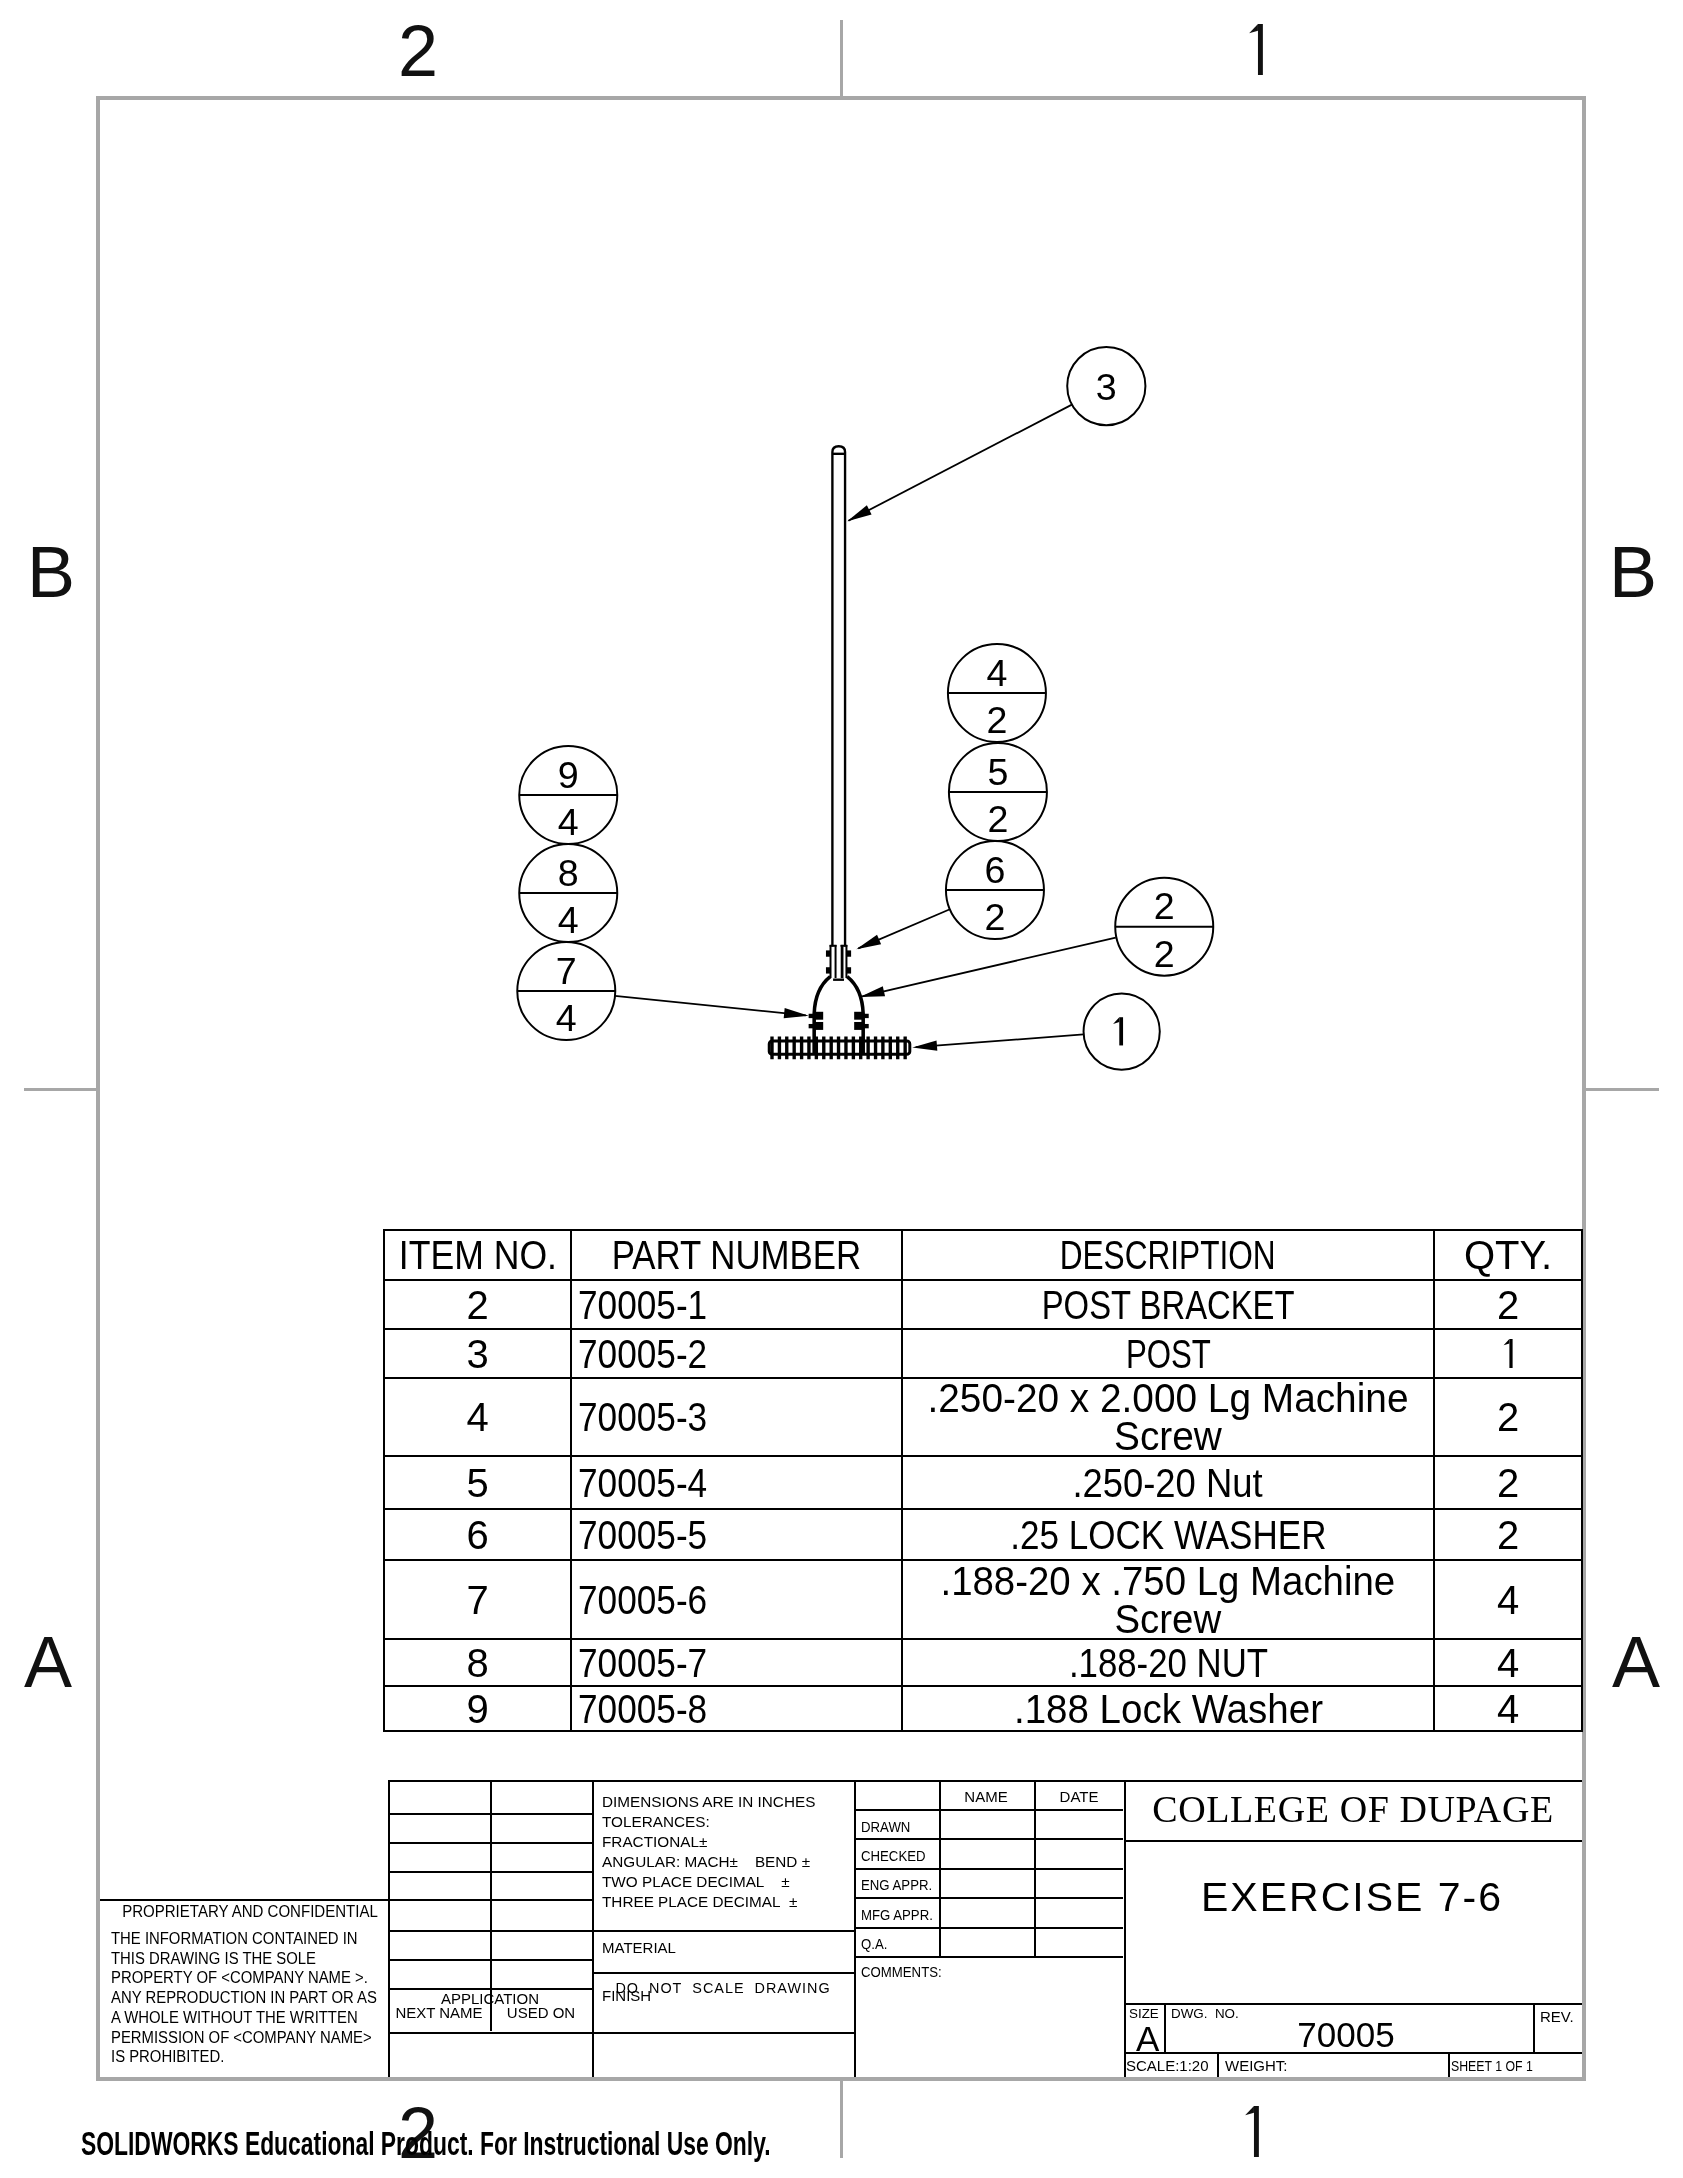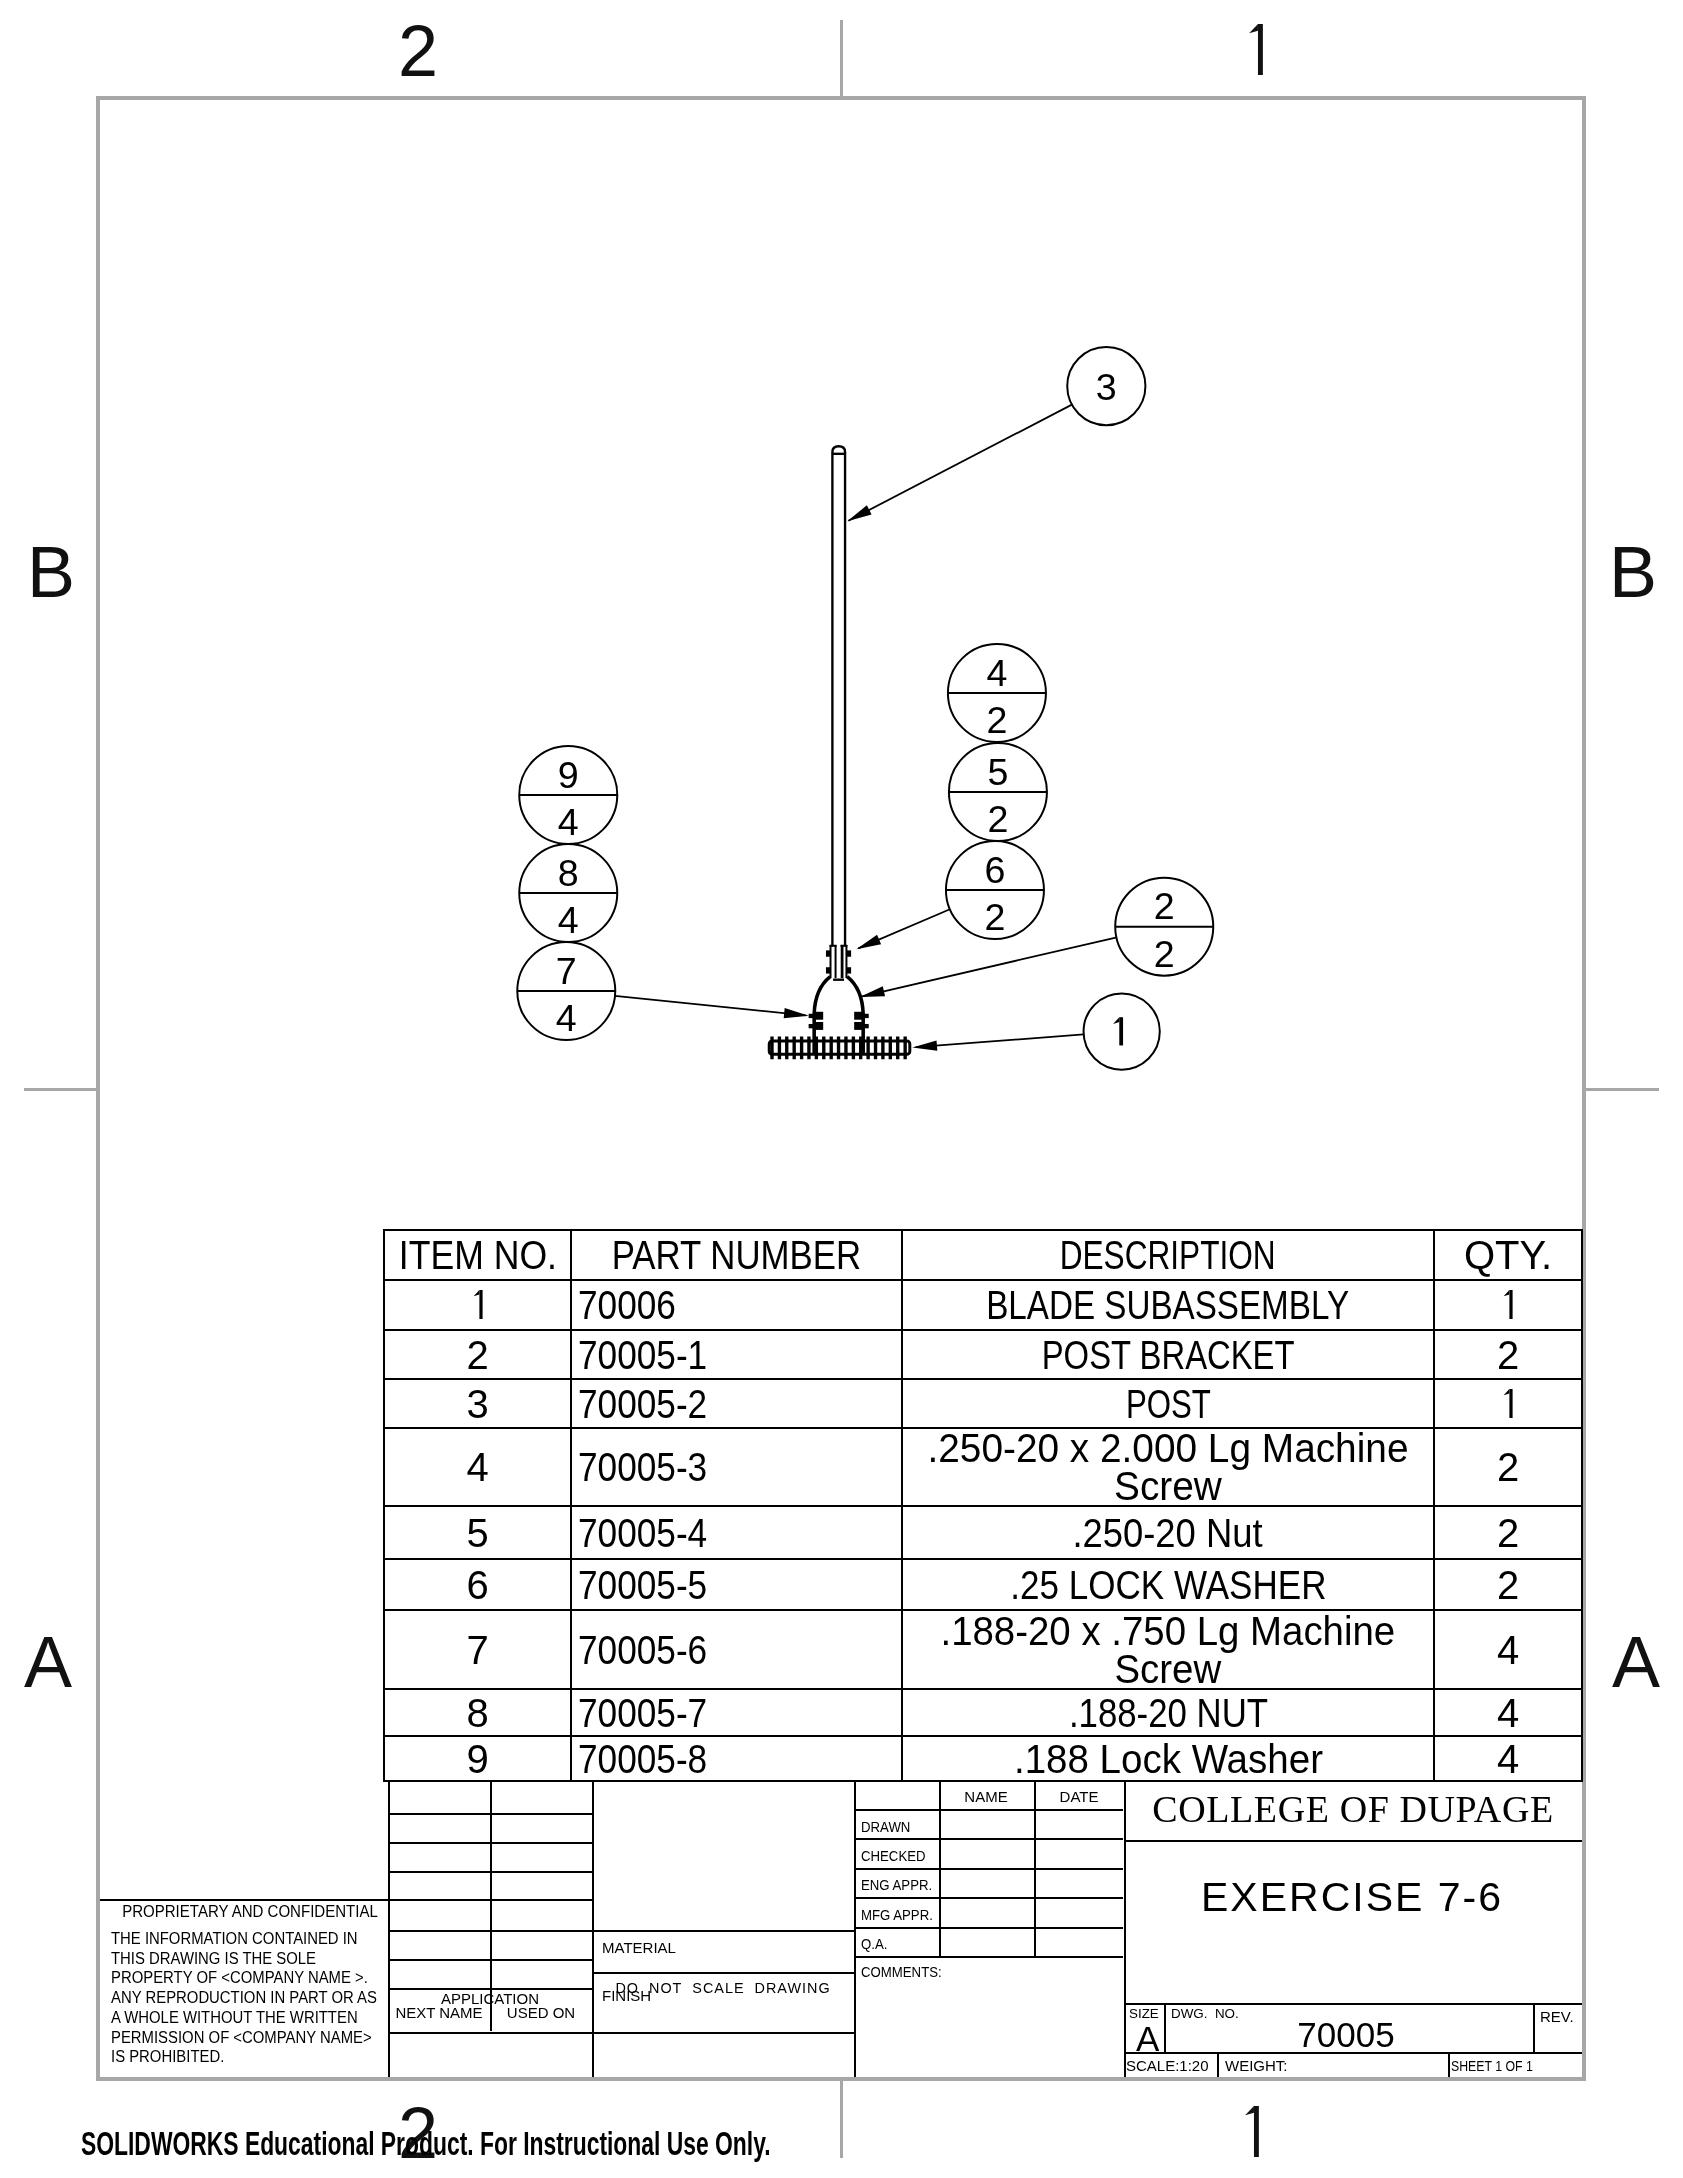--- a/index.html
+++ b/index.html
@@ -197,32 +197,20 @@
           <col style="width:532px">
           <col style="width:148px">
         </colgroup>
  <tbody>
           <tr style="height:50px;">
             <td><span class="tt" style="transform:scaleX(0.89)">ITEM NO.</span></td>
             <td><span class="tt" style="transform:scaleX(0.87)">PART NUMBER</span></td>
             <td><span class="tt" style="transform:scaleX(0.79)">DESCRIPTION</span></td>
             <td><span class="tt" style="transform:scaleX(1.0)">QTY.</span></td>
           </tr>
- <tr style="height:50px;">
-            <td><svg width="12" height="29" viewBox="0 0 12 29" style="vertical-align:baseline;">
-                <rect x="7.4" y="0" width="3.2" height="29" fill="#000"></rect>
-                <polygon fill="#000" points="7.4,0 1.6,6.2 7.4,4.6"></polygon>
-              </svg></td>
-            <td class="pn"><span class="tt" style="transform:scaleX(0.88)">70006</span></td>
-            <td><span class="tt" style="transform:scaleX(0.83)">BLADE SUBASSEMBLY</span></td>
-            <td><svg width="12" height="29" viewBox="0 0 12 29" style="vertical-align:baseline;">
-                <rect x="7.4" y="0" width="3.2" height="29" fill="#000"></rect>
-                <polygon fill="#000" points="7.4,0 1.6,6.2 7.4,4.6"></polygon>
-              </svg></td>
-          </tr>
  <tr style="height:49px;">
             <td><span class="tt" style="transform:scaleX(1)">2</span></td>
             <td class="pn"><span class="tt" style="transform:scaleX(0.88)">70005-1</span></td>
             <td><span class="tt" style="transform:scaleX(0.82)">POST BRACKET</span></td>
             <td><span class="tt" style="transform:scaleX(1)">2</span></td>
           </tr>
  <tr style="height:49px;">
             <td><span class="tt" style="transform:scaleX(1)">3</span></td>
             <td class="pn"><span class="tt" style="transform:scaleX(0.88)">70005-2</span></td>
             <td><span class="tt" style="transform:scaleX(0.78)">POST</span></td>
@@ -309,20 +297,21 @@
 
 <div class="abs tb" style="left:250px;top:1912px;font-size:16px;transform:translate(-50%,-50%) scaleX(0.94);">PROPRIETARY AND CONFIDENTIAL</div>
 <div class="abs tb" style="left:111px;top:1929px;font-size:16px;line-height:19.7px;transform:scaleX(0.93);transform-origin:left top;">THE INFORMATION CONTAINED IN<br>THIS DRAWING IS THE SOLE<br>PROPERTY OF &lt;COMPANY NAME &gt;.<br>ANY REPRODUCTION IN PART OR AS<br>A WHOLE WITHOUT THE WRITTEN<br>PERMISSION OF &lt;COMPANY NAME&gt;<br>IS PROHIBITED.</div>
 
 <div class="abs ctr tb" style="left:439px;top:2012px;">NEXT NAME</div>
 
 <div class="abs ctr tb" style="left:541px;top:2012px;">USED ON</div>
 
 <div class="abs ctr tb" style="left:490px;top:1998px;">APPLICATION</div>
 
+<div class="abs tb" style="left:602px;top:1792px;font-size:15.3px;line-height:20px;">DIMENSIONS ARE IN INCHES<br>TOLERANCES:<br>FRACTIONAL±<br>ANGULAR: MACH±&nbsp;&nbsp;&nbsp;&nbsp;BEND ±<br>TWO PLACE DECIMAL&nbsp;&nbsp;&nbsp;&nbsp;±<br>THREE PLACE DECIMAL&nbsp;&nbsp;±</div>
 
 <div class="abs tb" style="left:602px;top:1939px;">MATERIAL</div>
 
 <div class="abs tb" style="left:602px;top:1987px;">FINISH</div>
 
 <div class="abs ctr tb" style="left:723px;top:1988px;font-size:14.4px;letter-spacing:1px;">DO&nbsp; NOT&nbsp; SCALE&nbsp; DRAWING</div>
 
 <div class="abs ctr tb" style="left:986px;top:1796px;">NAME</div>
 <div class="abs ctr tb" style="left:1079px;top:1796px;">DATE</div>
 

